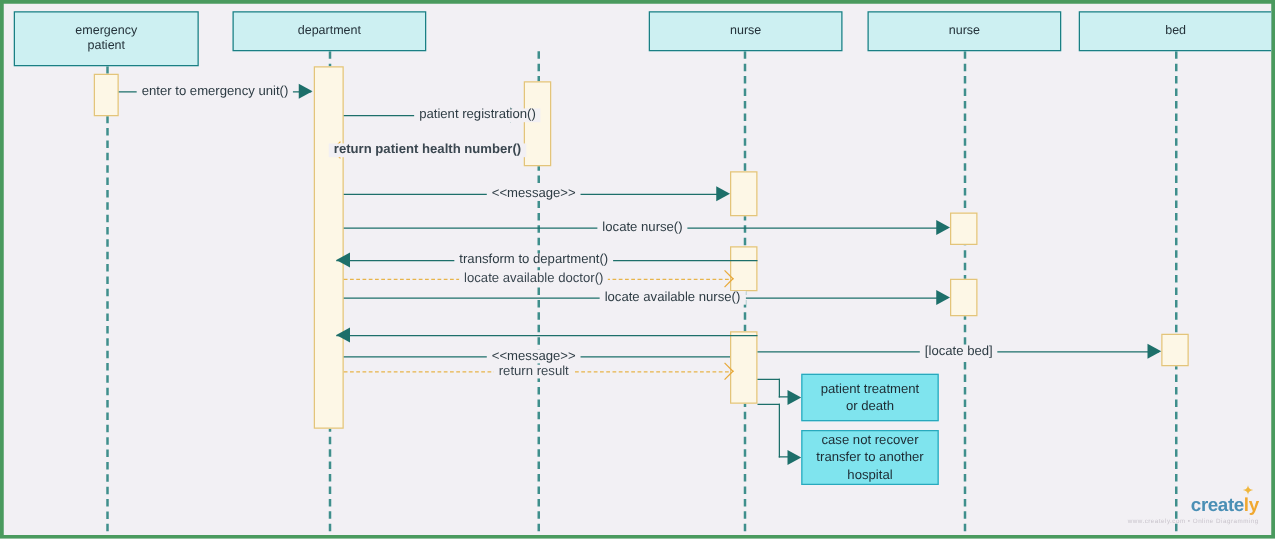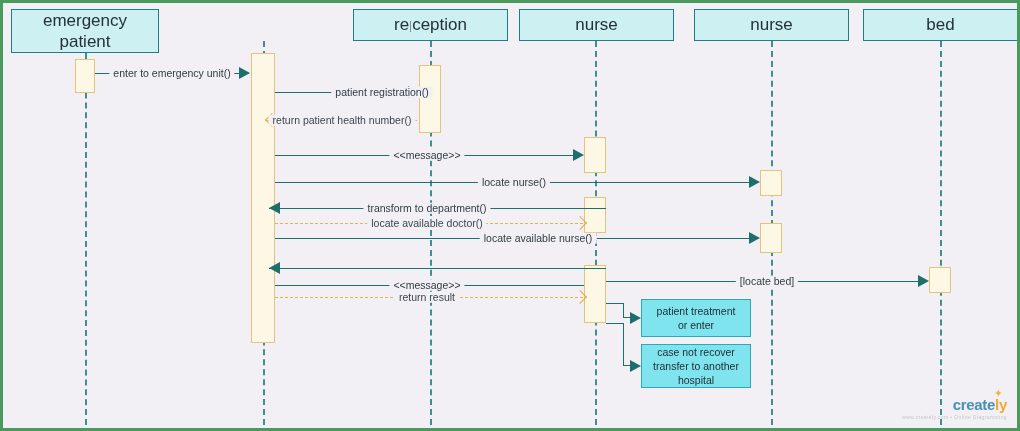--- a/index.html
+++ b/index.html
@@ -13,21 +13,21 @@
     overflow:hidden;
   }
   
   .lifeline-head{
     position:absolute;
     background:#cdf0f2;
     border:1.5px solid #1b7f84;
     box-sizing:border-box;
     display:flex;align-items:center;justify-content:center;
     text-align:center;
-    font-size:17px;color:#24323a;
+    font-size:10px;color:#24323a;
     line-height:1.25;
     padding:2px 4px;
   }
   
   .lifeline{
     position:absolute;
     width:0;
     border-left:2px dashed #3f8f8c;
     box-sizing:border-box;
   }
@@ -143,24 +143,24 @@
   <div class="activation" style="left:757px;top:220px;width:22px;height:30px;"></div>
   <div class="activation" style="left:926px;top:264px;width:22px;height:26px;"></div>
 
   <div class="lifeline-head" style="left:8px;top:6px;width:148px;height:44px;">
     <div>
       <div>emergency</div>
       <div>patient</div>
     </div>
   </div>
 
-
-  <div class="lifeline-head" style="left:350px;top:6px;width:155px;height:32px;">
-    <span><span>re</span><span class="caret"></span><span>ception</span></span>
-  </div>
+  <div class="lifeline-head" style="left:183px;top:6px;width:155px;height:32px;">
+    <span>department</span>
+  </div>
+
 
   <div class="lifeline-head" style="left:516px;top:6px;width:155px;height:32px;">
     <span>nurse</span>
   </div>
 
   <div class="lifeline-head" style="left:691px;top:6px;width:155px;height:32px;">
     <span>nurse</span>
   </div>
 
   <div class="lifeline-head" style="left:860px;top:6px;width:155px;height:32px;">
@@ -170,21 +170,21 @@
   <div class="msg solid" style="left:92px;top:70px;width:154px;"></div>
   <div class="ah solid-right" style="left:236px;top:64px;"></div>
   <div class="msg-label" style="left:169px;top:70px;">enter to emergency unit()</div>
 
   <div class="msg solid" style="left:272px;top:89px;width:142px;"></div>
   <div class="ah solid-right" style="left:405px;top:83px;"></div>
   <div class="msg-label" style="left:343px;top:89px;margin-left:36px;">patient registration()</div>
 
   <div class="msg dashed" style="left:264px;top:117px;width:150px;"></div>
   <div class="ah open-left" style="left:264px;top:112px;"></div>
-  <div class="msg-label ret" style="left:339px;top:117px;">return patient health number()</div>
+  <div class="msg-label ret" style="left:339px;top:117px;font-weight:bold;">return patient health number()</div>
 
   <div class="msg solid" style="left:272px;top:152px;width:307px;"></div>
   <div class="ah solid-right" style="left:570px;top:146px;"></div>
   <div class="msg-label" style="left:424px;top:152px;">&lt;&lt;message&gt;&gt;</div>
 
   <div class="msg solid" style="left:272px;top:179px;width:483px;"></div>
   <div class="ah solid-right" style="left:746px;top:173px;"></div>
   <div class="msg-label" style="left:511px;top:179px;">locate nurse()</div>
 
   <div class="msg solid" style="left:266px;top:205px;width:337px;"></div>
@@ -219,21 +219,21 @@
   <div class="ah solid-right" style="left:627px;top:309px;"></div>
 
   <div class="elbow" style="left:603px;top:320px;width:18px;height:0;border-top:1.6px solid #1d6f6a;"></div>
   <div class="elbow" style="left:620px;top:320px;width:0;height:43px;border-left:1.6px solid #1d6f6a;"></div>
   <div class="elbow" style="left:620px;top:362px;width:12px;height:0;border-top:1.6px solid #1d6f6a;"></div>
   <div class="ah solid-right" style="left:627px;top:357px;"></div>
 
   <div class="note" style="left:638px;top:296px;width:110px;height:38px;">
     <div>
       <div>patient treatment</div>
-      <div>or enter</div>
+      <div>or death</div>
     </div>
   </div>
 
   <div class="note" style="left:638px;top:341px;width:110px;height:44px;">
     <div>
       <div>case not recover</div>
       <div>transfer to another</div>
       <div>hospital</div>
     </div>
   </div>

